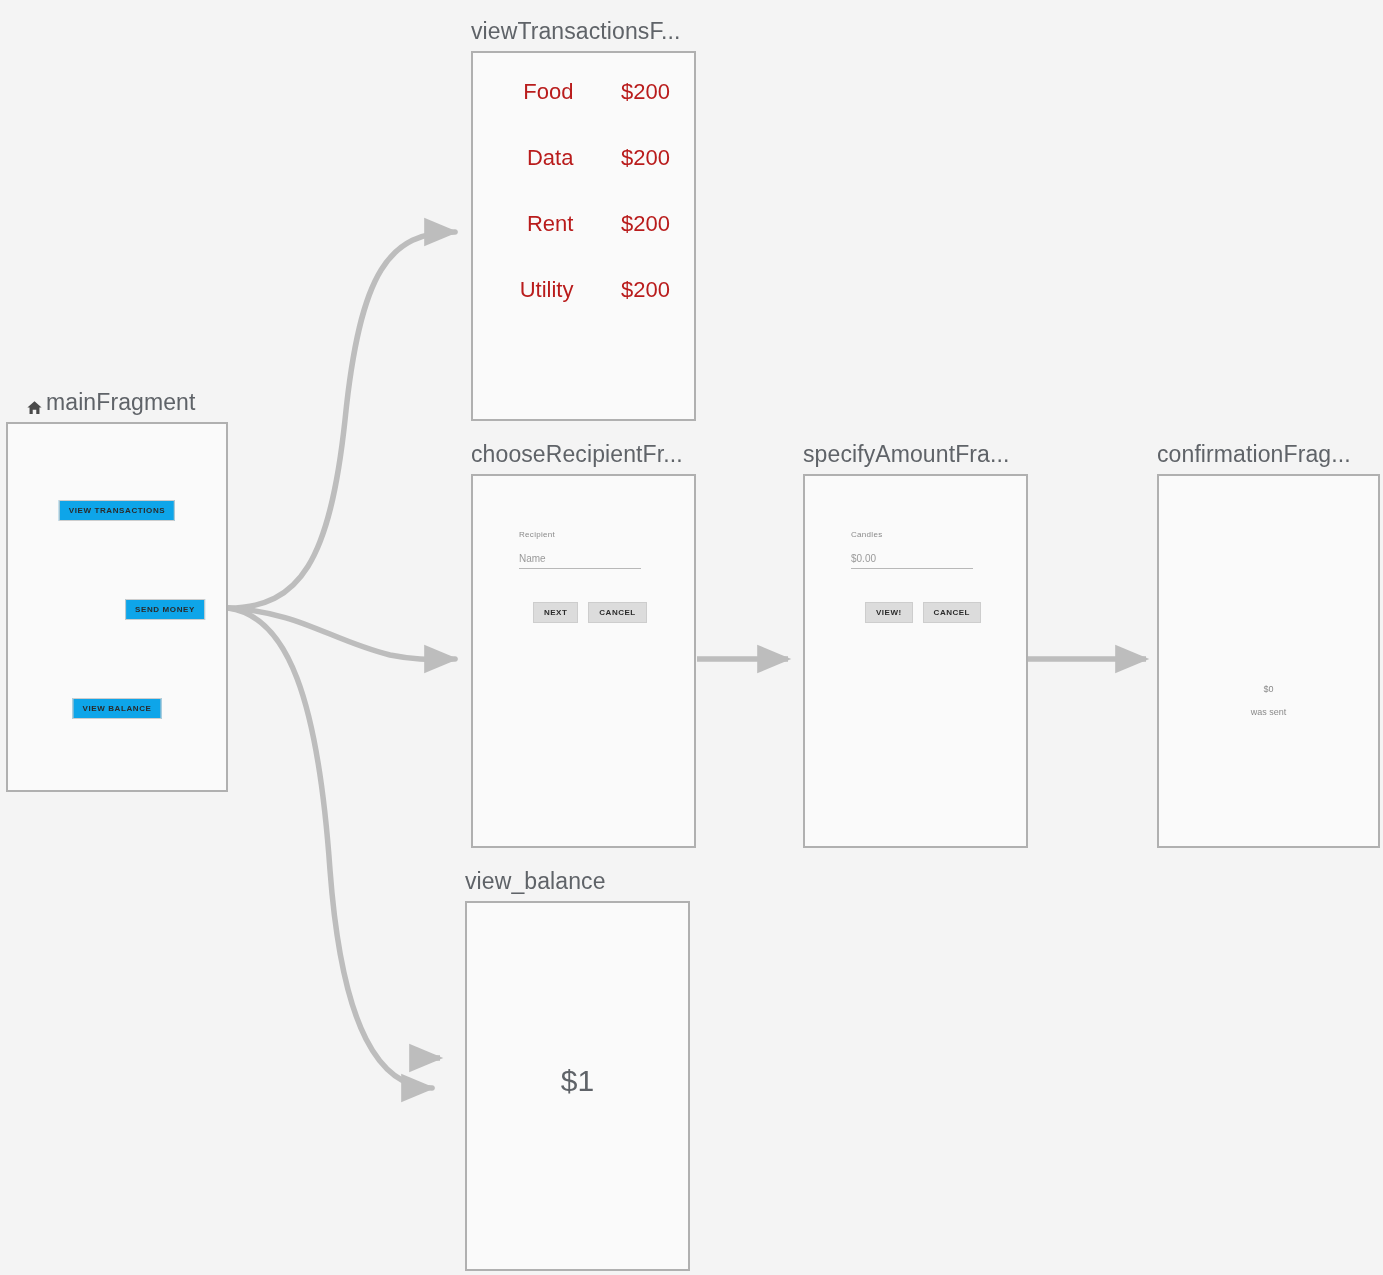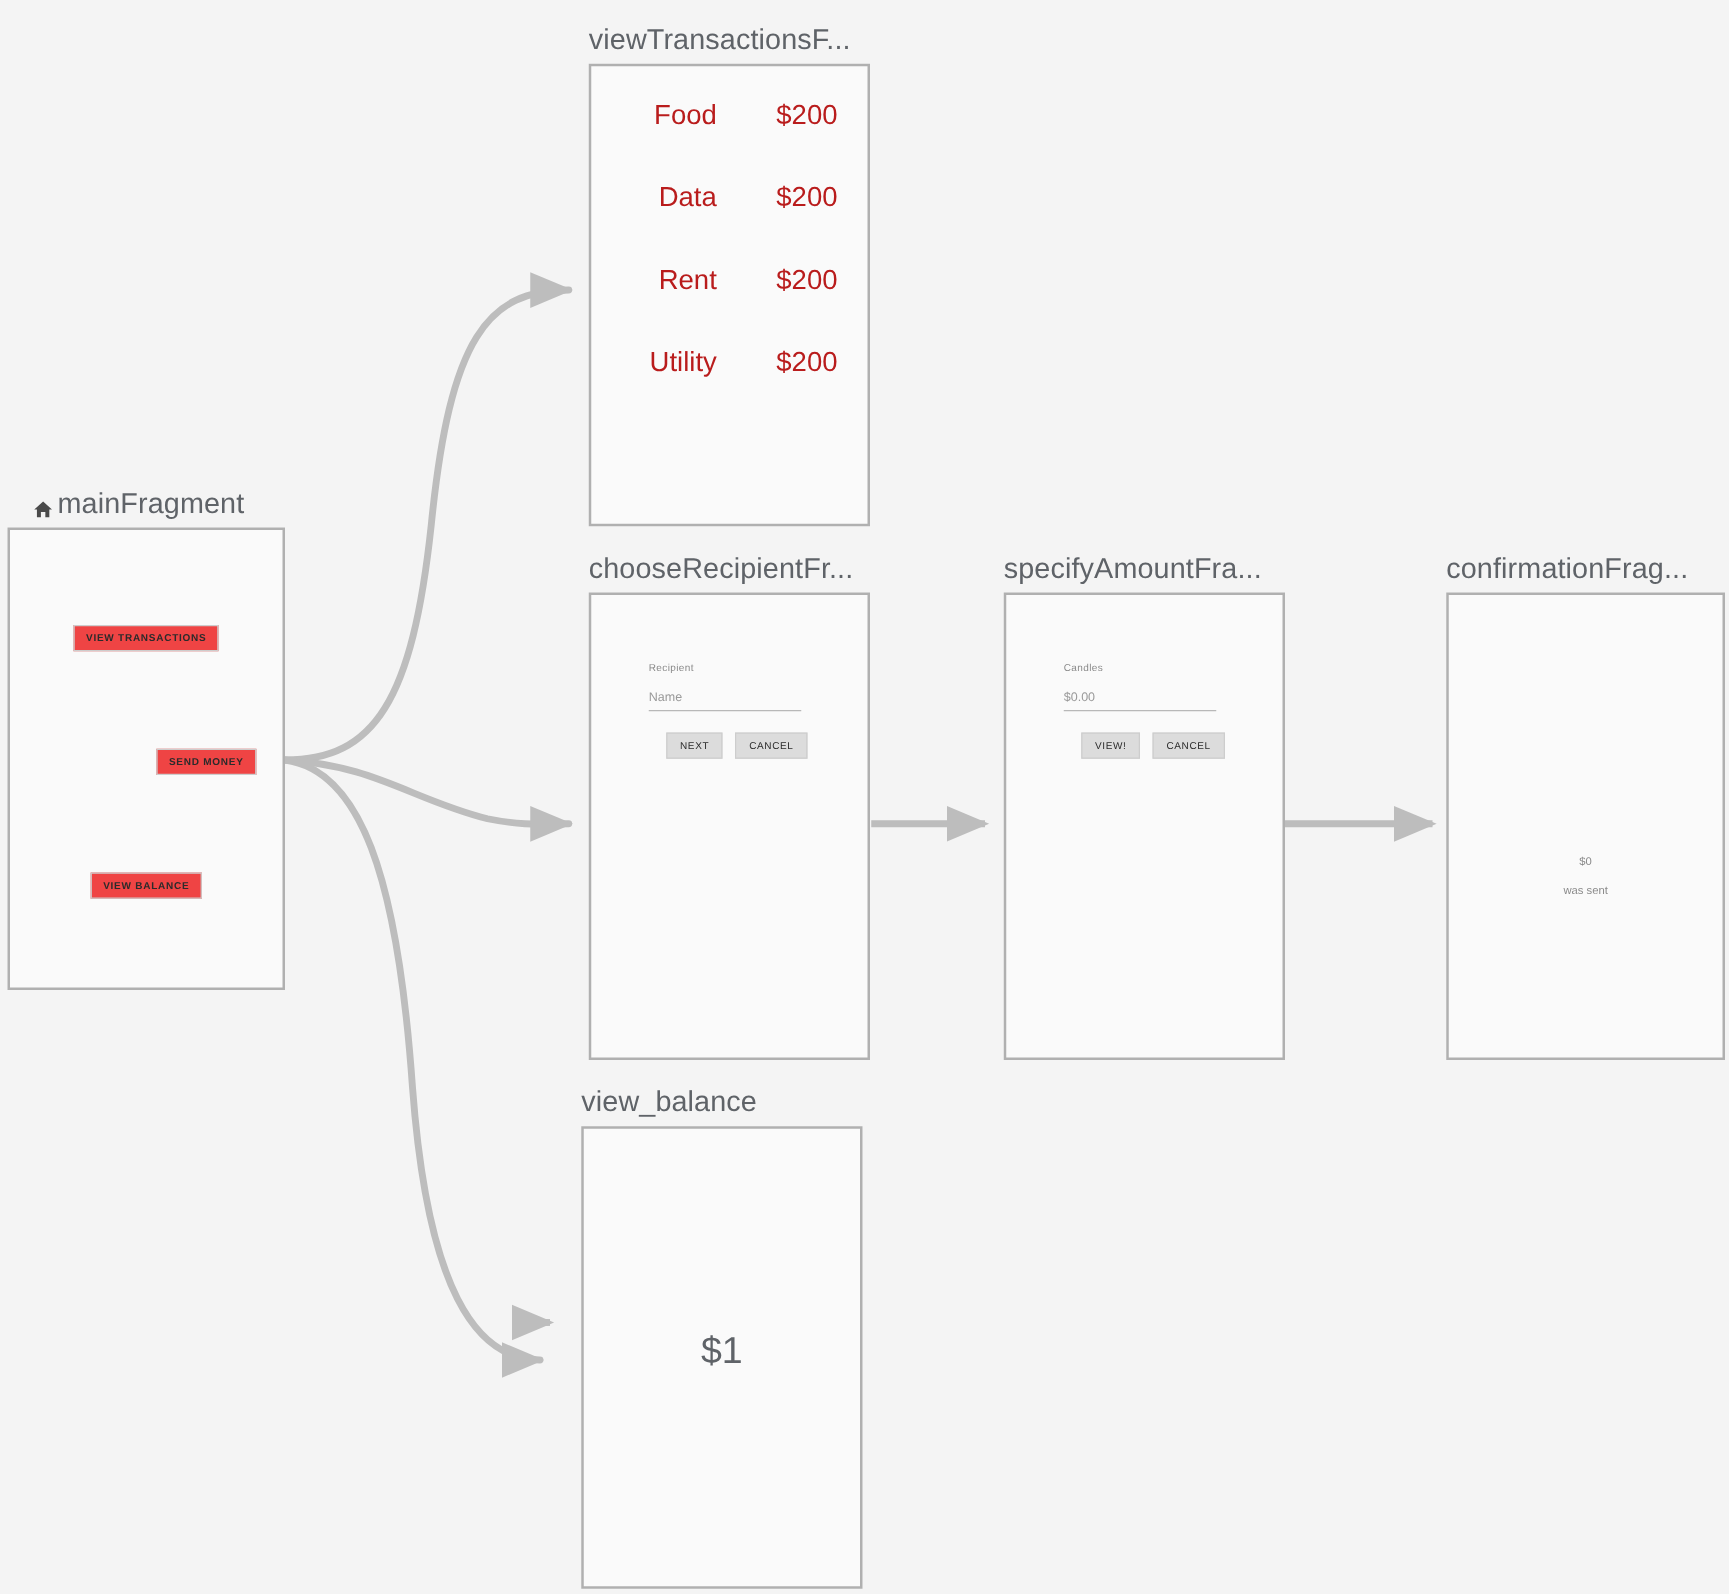--- a/index.html
+++ b/index.html
@@ -88,21 +88,21 @@
     width: 104px;
   }
   .tx-amount {
     text-align: right;
     width: 98px;
   }
 
   
   .mf-button {
     position: absolute;
-    background: #ef4444;
+    background: #0ea5e9;
     border: 1px solid #cdcdcd;
     color: #2b2b2b;
     font-size: 8px;
     letter-spacing: 0.6px;
     font-weight: bold;
     text-align: center;
     padding: 5px 9px;
     box-sizing: border-box;
     transform: translateX(-50%);
     font-family: "Liberation Sans", sans-serif;
@@ -135,25 +135,26 @@
     margin-top: 17px;
     display: flex;
     gap: 10px;
     padding-left: 14px;
   }
   .form-btn {
     background: #dcdcdc;
     border: 1px solid #cdcdcd;
     color: #2b2b2b;
     font-size: 8px;
-    font-weight: normal;
+    font-weight: bold;
     letter-spacing: 0.5px;
     padding: 5px 10px;
     font-family: "Liberation Sans", sans-serif;
     white-space: nowrap;
+    margin-top: 16px;
   }
 
   
   .confirm-body {
     position: absolute;
     left: 0; right: 0;
     top: 210px;
     text-align: center;
     color: #8a8a8a;
   }

